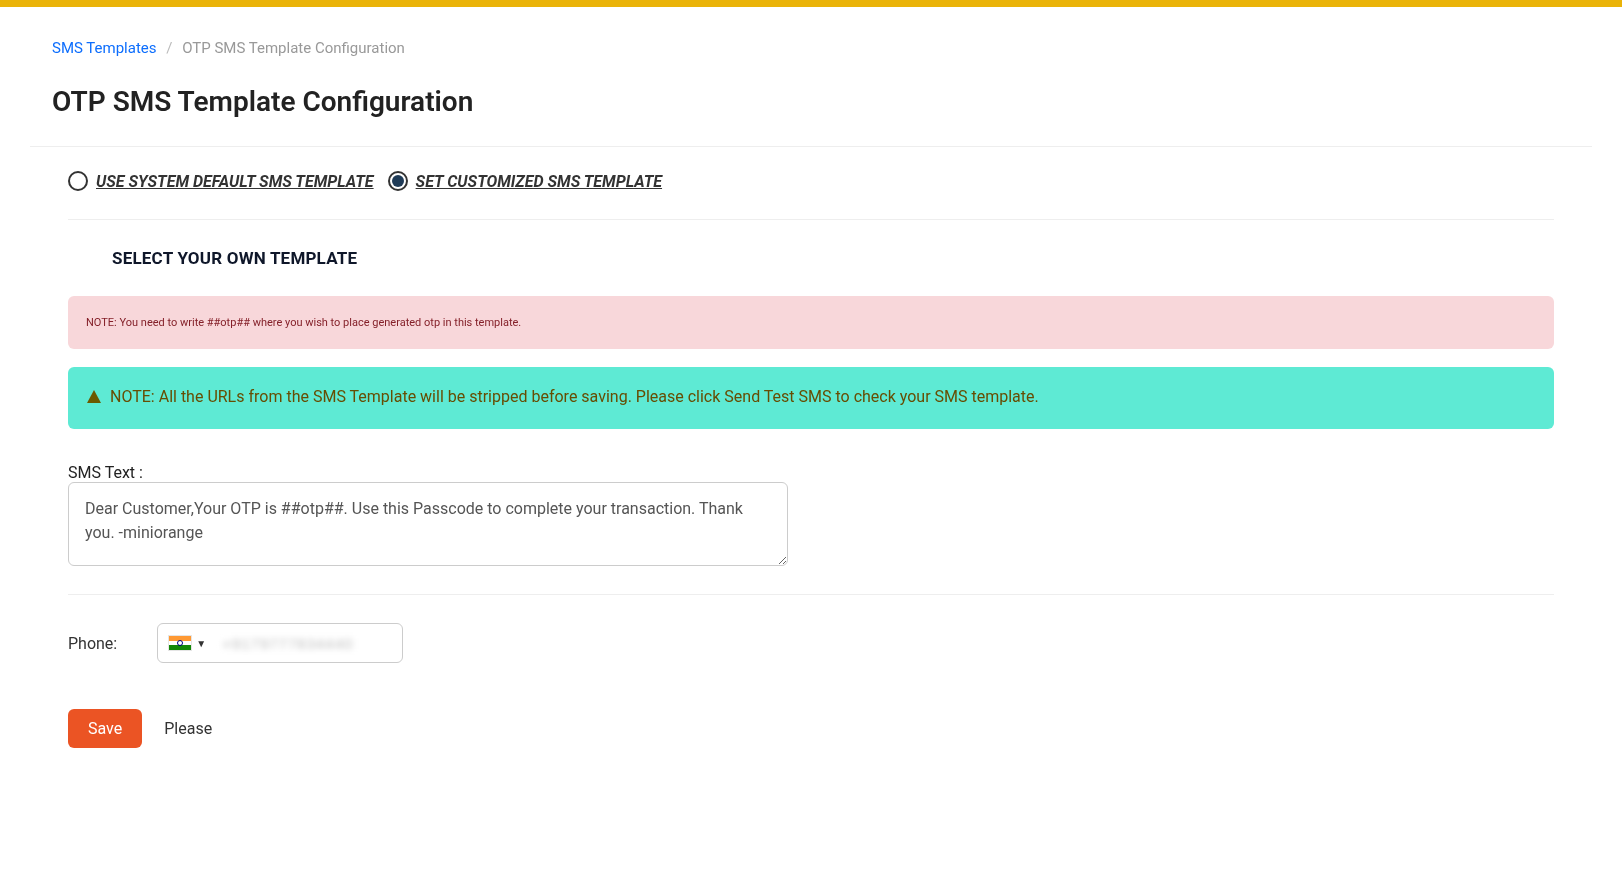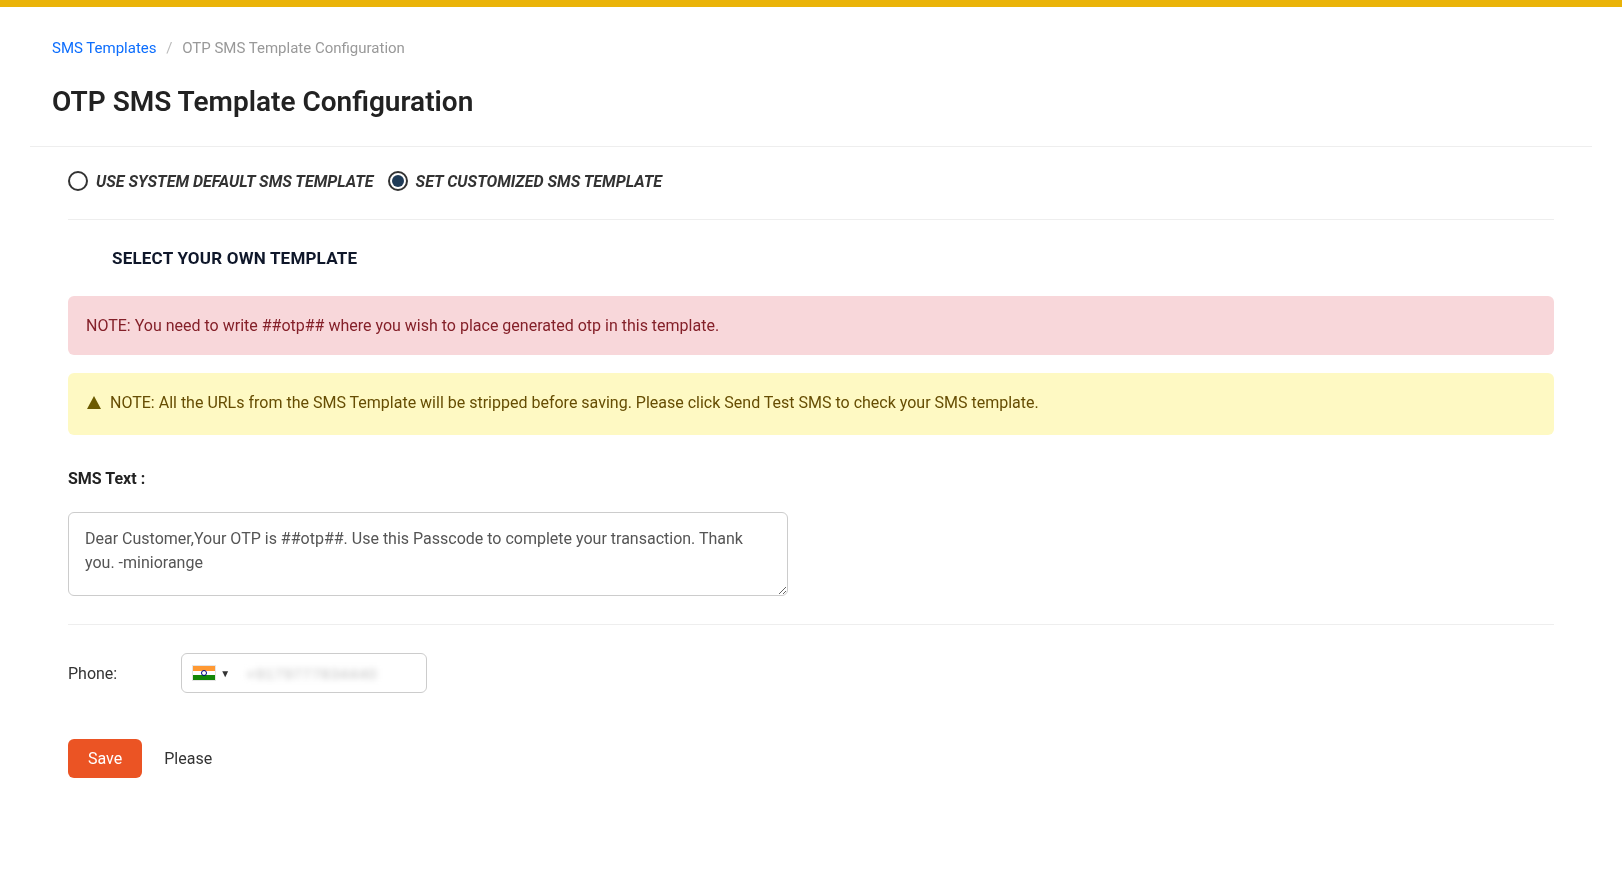--- a/index.html
+++ b/index.html
@@ -52,20 +52,21 @@
     display: flex;
     align-items: center;
     gap: 14px;
     margin-bottom: 28px;
   }
   .radio-item {
     display: flex;
     align-items: center;
     gap: 8px;
     cursor: pointer;
+    text-decoration: underline;
   }
   .radio-circle {
     width: 20px;
     height: 20px;
     border: 2px solid #333;
     border-radius: 50%;
     display: flex;
     align-items: center;
     justify-content: center;
     flex-shrink: 0;
@@ -95,44 +96,43 @@
     color: #0f172a;
     margin-bottom: 28px;
     letter-spacing: 0.2px;
     margin-left: 44px;
   }
   .alert-note {
     background: #f8d7da;
     color: #842029;
     padding: 20px 18px;
     border-radius: 6px;
-    font-size: 16px;
+    font-size: 11px;
     margin-bottom: 18px;
   }
   .alert-warn {
-    background: #fef9c3;
+    background: #5eead4;
     color: #664d03;
     padding: 20px 18px;
     border-radius: 6px;
     font-size: 16px;
     margin-bottom: 34px;
     display: flex;
     align-items: flex-start;
     gap: 8px;
   }
   .warn-icon {
     color: #6b5a00;
     font-size: 16px;
     flex-shrink: 0;
     margin-top: 2px;
   }
   .field-label {
-    font-weight: 700;
-    font-size: 16px;
-    margin-bottom: 24px;
+    font-weight: 400;
+    font-size: 16px;
     color: #222;
   }
   .sms-textarea {
     width: 720px;
     max-width: 100%;
     min-height: 84px;
     padding: 14px 16px;
     border: 1px solid #ccc;
     border-radius: 6px;
     font-family: inherit;
@@ -144,21 +144,21 @@
   }
   .test-row {
     display: flex;
     align-items: center;
     gap: 60px;
     margin-bottom: 46px;
   }
   .phone-wrap {
     display: flex;
     align-items: center;
-    gap: 64px;
+    gap: 40px;
   }
   .phone-label {
     font-size: 16px;
     color: #333;
   }
   .phone-input {
     display: flex;
     align-items: center;
     border: 1px solid #ccc;
     border-radius: 6px;

